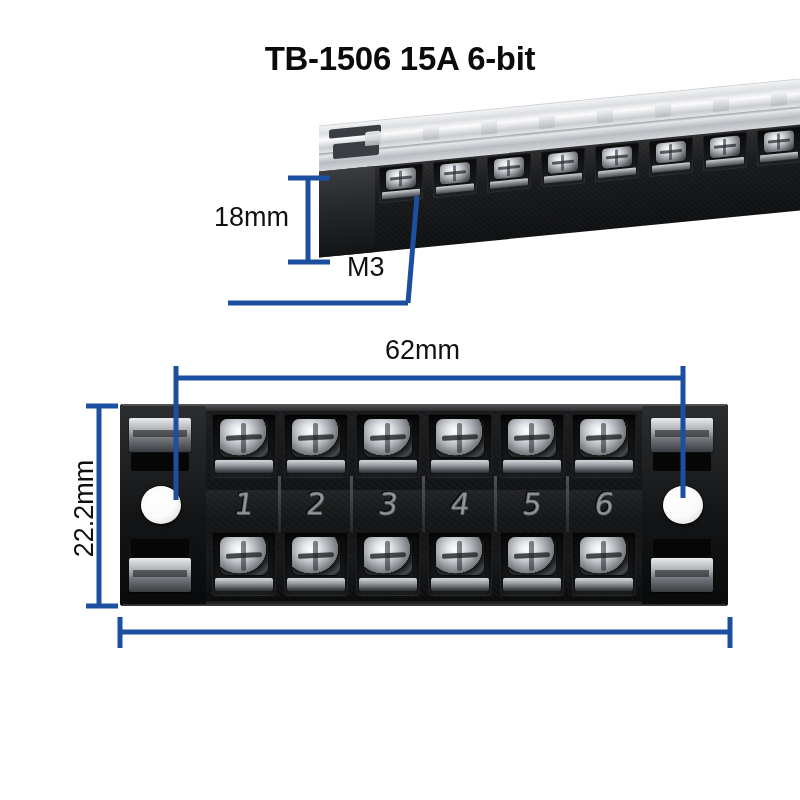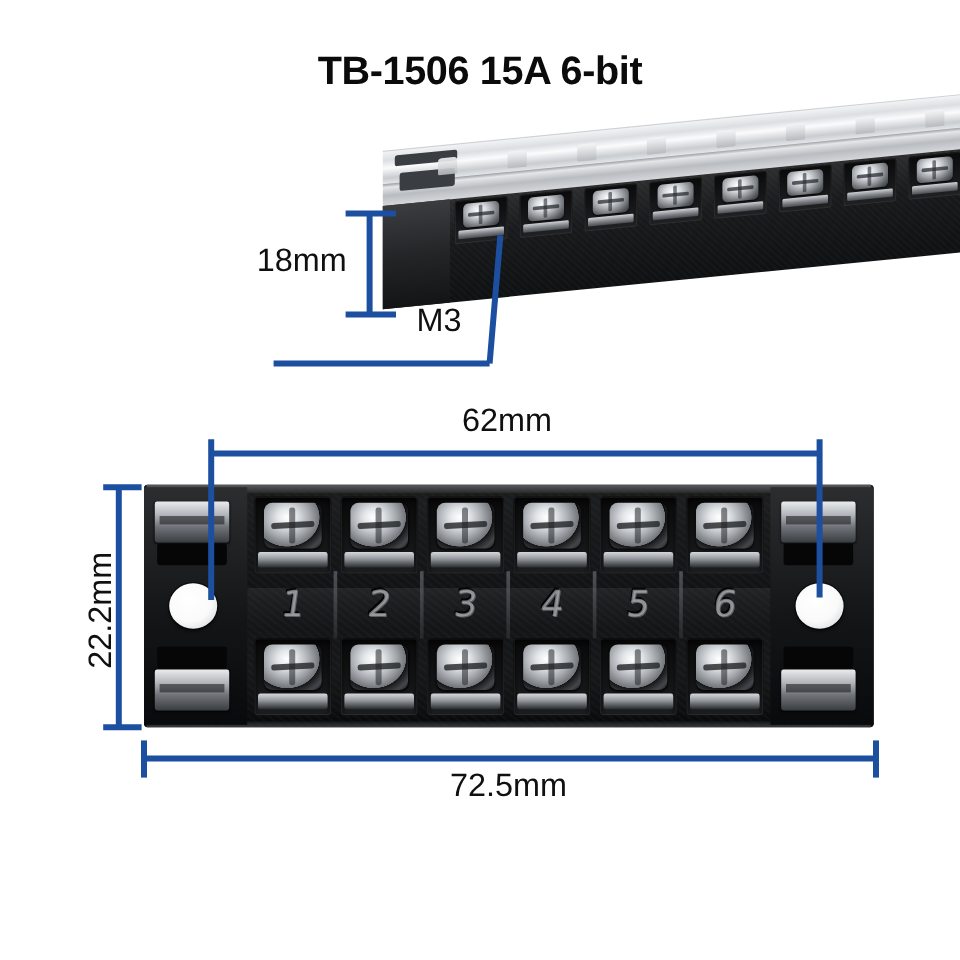--- a/index.html
+++ b/index.html
@@ -548,15 +548,14 @@
   </svg>
 
   <div class="dim-label" style="left:214px; top:202px;">18mm</div>
 
   <div class="dim-label" style="left:347px; top:252px;">M3</div>
 
   <div class="dim-label" style="left:385px; top:335px;">62mm</div>
 
   <div class="dim-label vert" style="left:-6px; top:493px; width:180px; text-align:center;">22.2mm</div>
 
-  <div class="dim-label" style="left:375px; top:639px;">72.5mm</div>
 
 </div>
 
 </body></html>

